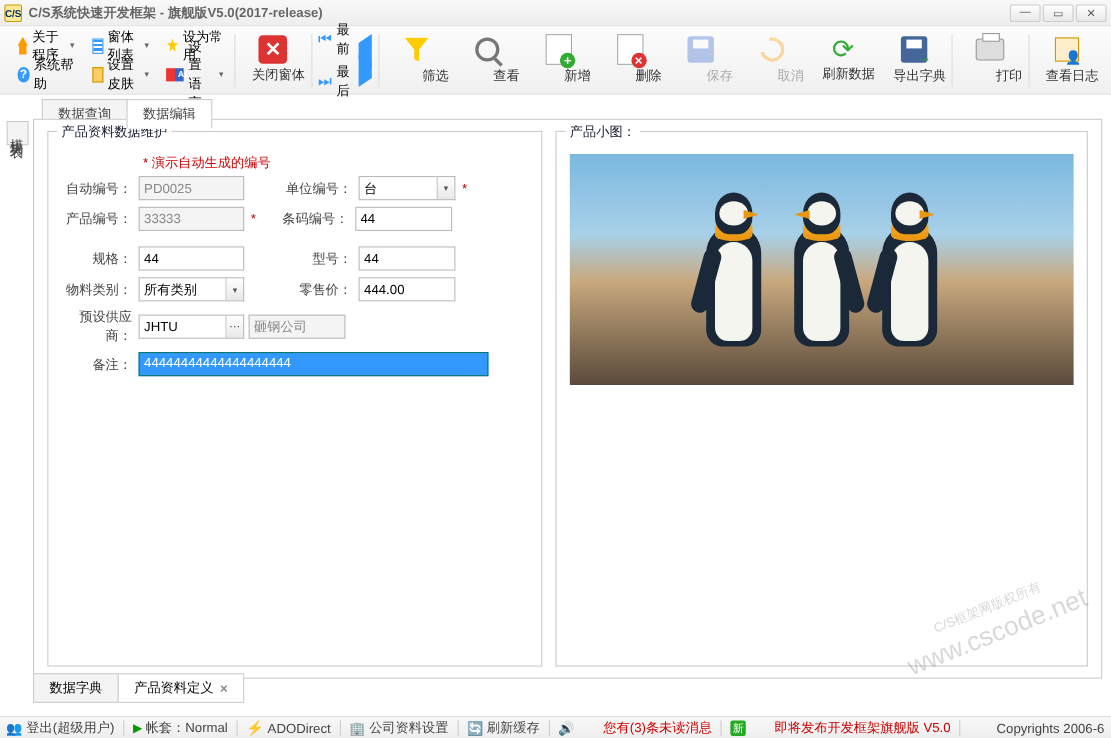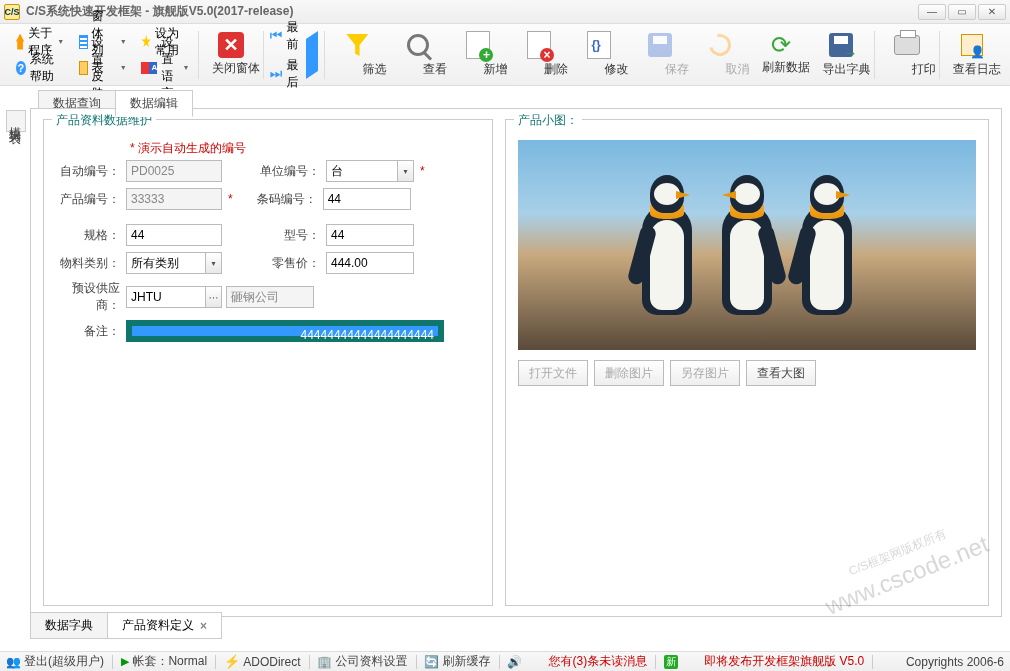--- a/index.html
+++ b/index.html
@@ -32,31 +32,31 @@
 .side-tab { position: absolute; left: 6px; top: 24px; width: 20px; writing-mode: vertical-rl; text-orientation: upright; background: #f4f4f4; border: 1px solid #ccc; padding: 6px 2px; color: #444; cursor: pointer; letter-spacing: 2px; }
 .panel { position: absolute; left: 30px; right: 8px; top: 22px; bottom: 34px; border: 1px solid #ccc; background: #fff; }
 .tabs-top { position: absolute; left: 38px; top: 4px; display: flex; }
 .tab { border: 1px solid #ccc; padding: 4px 14px; background: #f4f4f4; color: #444; cursor: pointer; margin-right: -1px; }
 .tab.active { background: #fff; border-bottom: 1px solid #fff; position: relative; z-index: 2; }
 
 
 .form-col { position: absolute; left: 12px; top: 10px; width: 450px; bottom: 10px; }
 .img-col { position: absolute; left: 474px; top: 10px; right: 12px; bottom: 10px; }
 .group { border: 1px solid #ccc; height: 100%; position: relative; }
-.group .legend { position: absolute; top: -8px; left: 8px; background: #fff; padding: 0 4px; color: #0f766e; }
+.group .legend { position: absolute; top: -8px; left: 8px; background: #fff; padding: 0 4px; color: #0f172a; }
 .demo-note { color: #c00; position: absolute; top: 20px; left: 86px; }
 .form-body { position: absolute; top: 40px; left: 12px; right: 12px; }
 .row { display: flex; align-items: center; margin-bottom: 6px; }
 .lbl { width: 70px; text-align: right; color: #444; padding-right: 6px; }
 .input { height: 22px; border: 1px solid #bbb; background: #fff; padding: 0 4px; }
 .input[readonly] { background: #f4f4f4; color: #888; }
 .combo { display: flex; }
 .combo .dd-btn { width: 16px; height: 22px; border: 1px solid #bbb; border-left: none; background: linear-gradient(#fff,#e8e8e8); display: flex; align-items: center; justify-content: center; font-size: 8px; color: #555; cursor: pointer; }
 .star { color: #c00; margin-left: 6px; }
-.memo { width: 318px; height: 22px; border: 6px solid #0f766e; background: #3399ff; color: #fff; padding: 2px 4px; text-align: right; }
+.memo { width: 318px; height: 22px; border: 1px solid #0f766e; background: #3399ff; color: #fff; padding: 2px 4px; }
 
 
 .thumb { position: absolute; top: 20px; left: 12px; right: 12px; height: 210px; background: linear-gradient(180deg,#7bb8e0 0%,#a8d0e8 35%,#c8a87e 55%,#5a4a3a 100%); display: flex; align-items: center; justify-content: center; overflow: hidden; }
 .penguin { position: relative; width: 70px; height: 140px; }
 .penguin .body { position: absolute; bottom: 0; left: 10px; width: 50px; height: 110px; background: #1a2838; border-radius: 25px 25px 15px 15px; }
 .penguin .belly { position: absolute; bottom: 5px; left: 18px; width: 34px; height: 90px; background: #f5f5f0; border-radius: 17px 17px 12px 12px; }
 .penguin .head { position: absolute; top: 0; left: 18px; width: 34px; height: 38px; background: #1a2838; border-radius: 50% 50% 40% 40%; }
 .penguin .cheek { position: absolute; top: 8px; left: 22px; width: 26px; height: 22px; background: #f5f5f0; border-radius: 50%; }
 .penguin .neck { position: absolute; top: 30px; left: 18px; width: 34px; height: 14px; background: linear-gradient(#f5a623,#e89510); border-radius: 0 0 40% 40%; }
 .penguin .beak { position: absolute; top: 16px; left: 44px; width: 0; height: 0; border-left: 14px solid #e89510; border-top: 4px solid transparent; border-bottom: 4px solid transparent; }
@@ -205,26 +205,20 @@
       <span class="icon32">
         <span class="ico-add"></span>
       </span>
       <span class="lbl">新增</span>
     </div>
   <div class="tb-big">
       <span class="icon32">
         <span class="ico-del"></span>
       </span>
       <span class="lbl">删除</span>
-    </div>
-  <div class="tb-big">
-      <span class="icon32">
-        <span class="ico-edit"></span>
-      </span>
-      <span class="lbl">修改</span>
     </div>
   <div class="tb-big disabled">
       <span class="icon32" style="opacity:.35">
         <span class="ico-save"></span>
       </span>
       <span class="lbl">保存</span>
     </div>
   <div class="tb-big disabled">
       <span class="icon32" style="opacity:.35">
         <span class="ico-cancel"></span>
@@ -345,26 +339,20 @@
           <div class="penguin">
               <div class="body"></div>
               <div class="belly"></div>
               <div class="flipper"></div>
               <div class="neck"></div>
               <div class="head"></div>
               <div class="cheek"></div>
               <div class="beak"></div>
             </div>
         </div>
-        <div class="img-btns">
-          <div class="btn disabled">打开文件</div>
-          <div class="btn disabled">删除图片</div>
-          <div class="btn disabled">另存图片</div>
-          <div class="btn">查看大图</div>
-        </div>
       </div>
     </div>
   </div>
 
   <div class="tabs-bottom">
     <div class="tab-b">
         <span>数据字典</span>
       </div>
     <div class="tab-b active">
         <span>产品资料定义</span>

